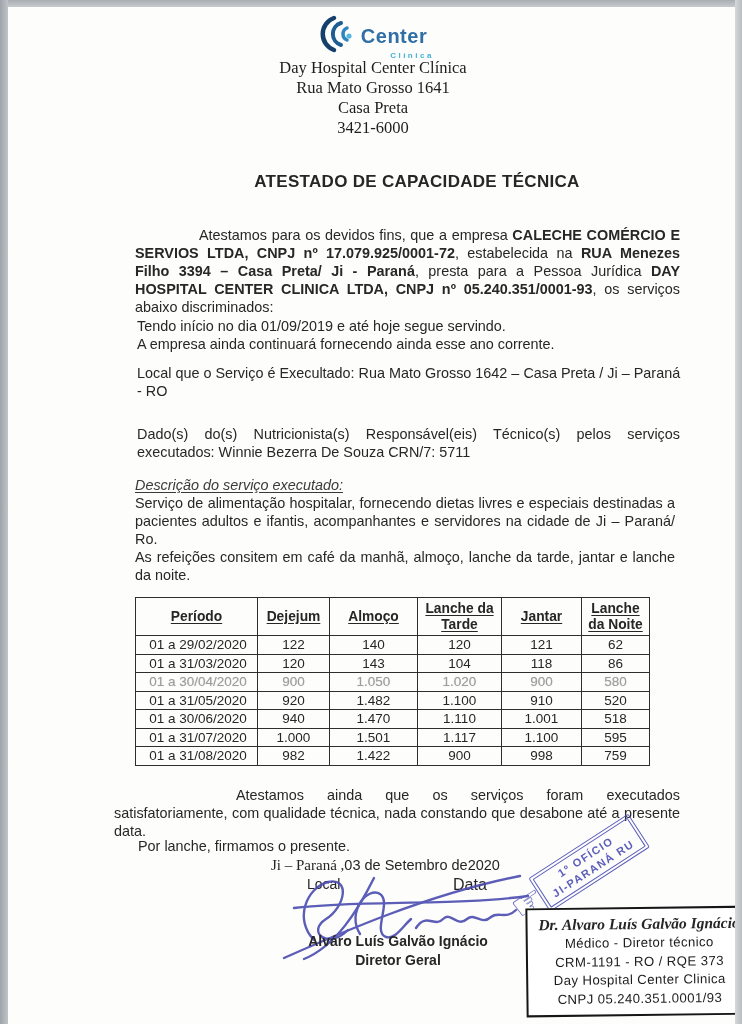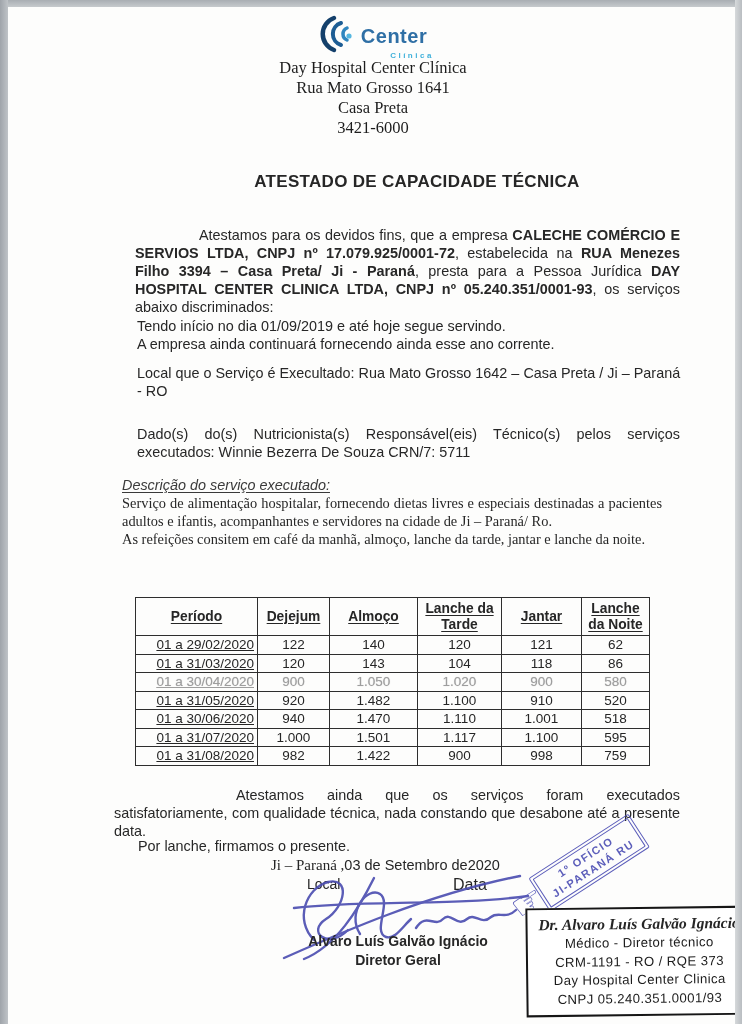--- a/index.html
+++ b/index.html
@@ -16,31 +16,31 @@
              letter-spacing:2.5px;color:#3fb0da;}
   #address{left:0;top:52px;width:100%;text-align:center;
            font-family:"Liberation Serif",serif;font-size:16.5px;line-height:20px;color:#1d1d1d;}
   #title{left:0;top:166px;width:100%;text-align:center;font-size:17px;font-weight:bold;letter-spacing:.3px;padding-left:44px;}
   
   .para{font-size:14.4px;line-height:18px;color:#272727;}
   #p-intro{left:127px;top:206px;width:545px;text-align:justify;text-indent:64px;}
   #p-tendo{left:129px;top:311px;width:550px;}
   #p-local{left:129px;top:358px;width:550px;}
   #p-nutri{left:129px;top:405px;width:543px;text-align:justify;}
-  #p-desc{left:114px;top:470px;width:545px;}
+  #p-desc{left:127px;top:470px;width:545px;}
   #desc-title{font-style:italic;text-decoration:underline;text-underline-offset:2px;color:#3a3a3a;}
-  #desc-p1,#desc-p2{text-align:justify;width:540px;font-family:Liberation Serif, serif;}
+  #desc-p1,#desc-p2{text-align:justify;width:540px;}
   
   #meal-table{left:127px;top:591px;border-collapse:collapse;table-layout:fixed;width:514px;
               font-size:13.5px;}
   #meal-table td,#meal-table th{border:1.6px solid #2e2e2e;padding:0 3px;height:17.5px;
               text-align:center;vertical-align:middle;}
   #meal-table th{font-size:13.8px;font-weight:bold;text-decoration:underline;
               text-underline-offset:2px;height:37px;line-height:16px;}
-  #meal-table td:first-child{text-align:right;padding-left:6px;text-decoration:underline;}
+  #meal-table td:first-child{text-align:center;padding-left:6px;}
   #meal-table tr.faded td{color:#9e9e9e;text-shadow:0 0 1px #c4c4c4;}
   
   #p-atest{left:106px;top:766px;width:566px;text-align:justify;text-indent:122px;}
   #p-verdade{left:130px;top:817px;}
   
   #place-date{left:263px;top:851px;font-size:14.5px;white-space:nowrap;}
   #place-serif{font-family:"Liberation Serif",serif;font-size:15px;}
   #local-label{left:299px;top:870px;font-size:14px;}
   #data-label{left:445px;top:870px;font-size:16px;}
   #sig-svg{left:268px;top:856px;}

